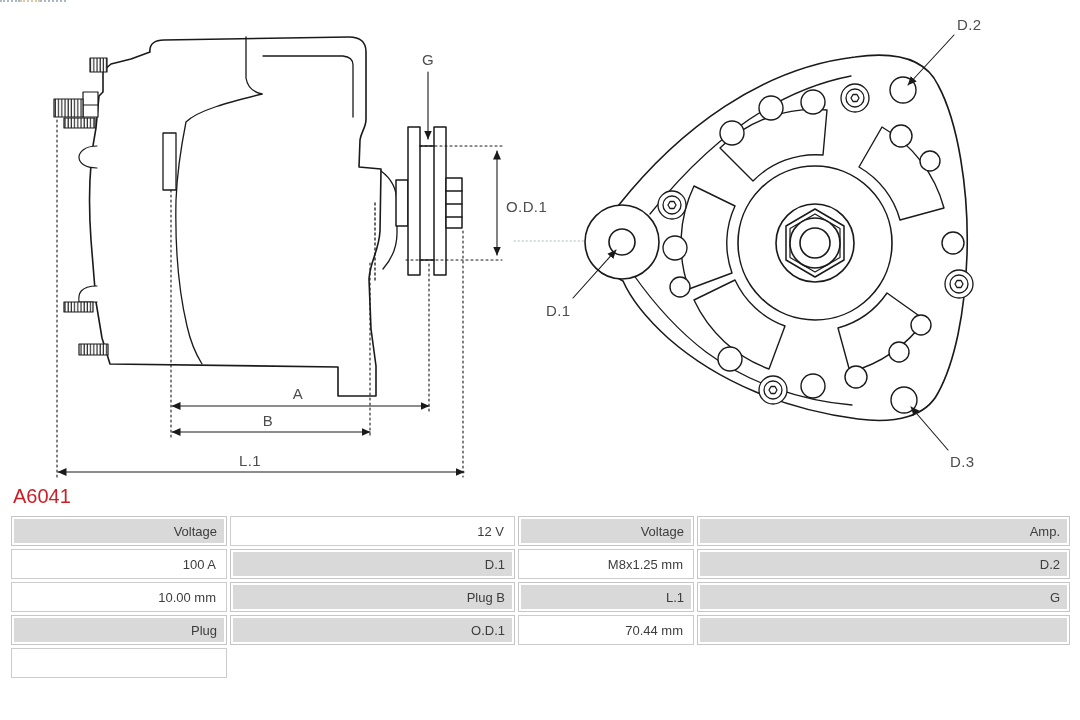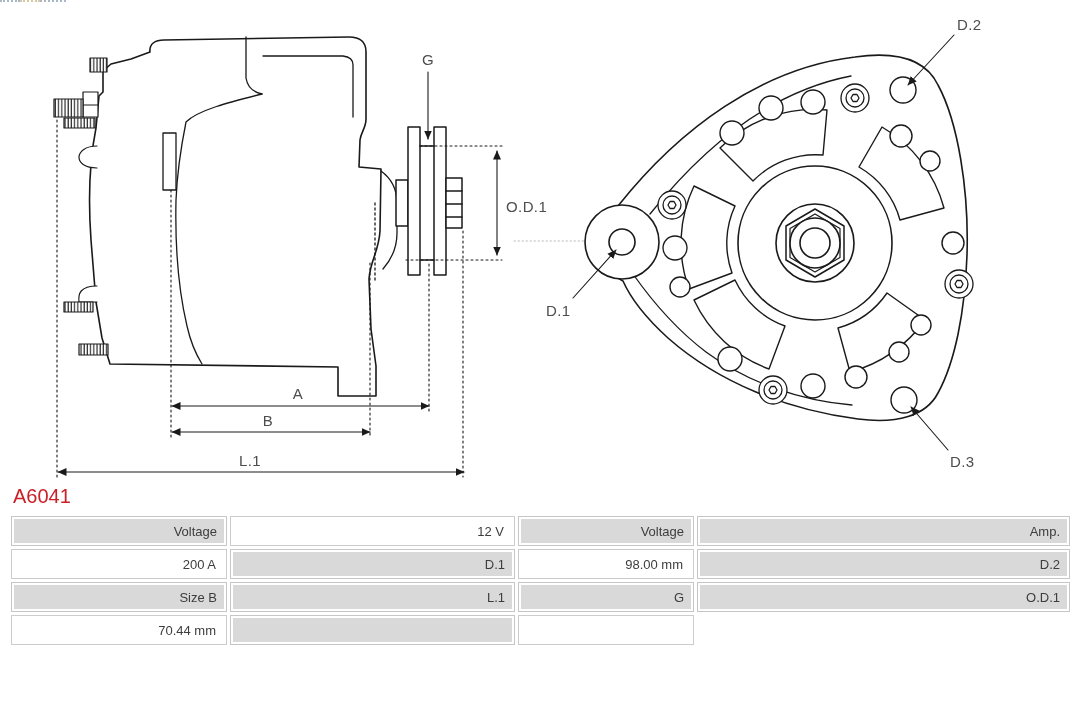--- a/index.html
+++ b/index.html
@@ -223,30 +223,32 @@
 
   <div class="part-number">A6041</div>
 
   <div class="spec-table">
 
     <div class="cl">Voltage</div>
     <div class="cv">12 V</div>
     <div class="cl">Voltage</div>
 
     <div class="cl">Amp.</div>
-    <div class="cv">200 A</div>
+    <div class="cv">100 A</div>
     <div class="cl">D.1</div>
-
-    <div class="cv">98.00 mm</div>
+    <div class="cv">M8x1.25 mm</div>
+
     <div class="cl">D.2</div>
-
-    <div class="cl">Size B</div>
+    <div class="cv">10.00 mm</div>
+
+    <div class="cl">Plug B</div>
     <div class="cl">L.1</div>
 
     <div class="cl">G</div>
+    <div class="cl">Plug</div>
 
     <div class="cl">O.D.1</div>
     <div class="cv">70.44 mm</div>
     <div class="cl"></div>
     <div class="cv"></div>
   </div>
 
 </div>
 
 </body></html>

